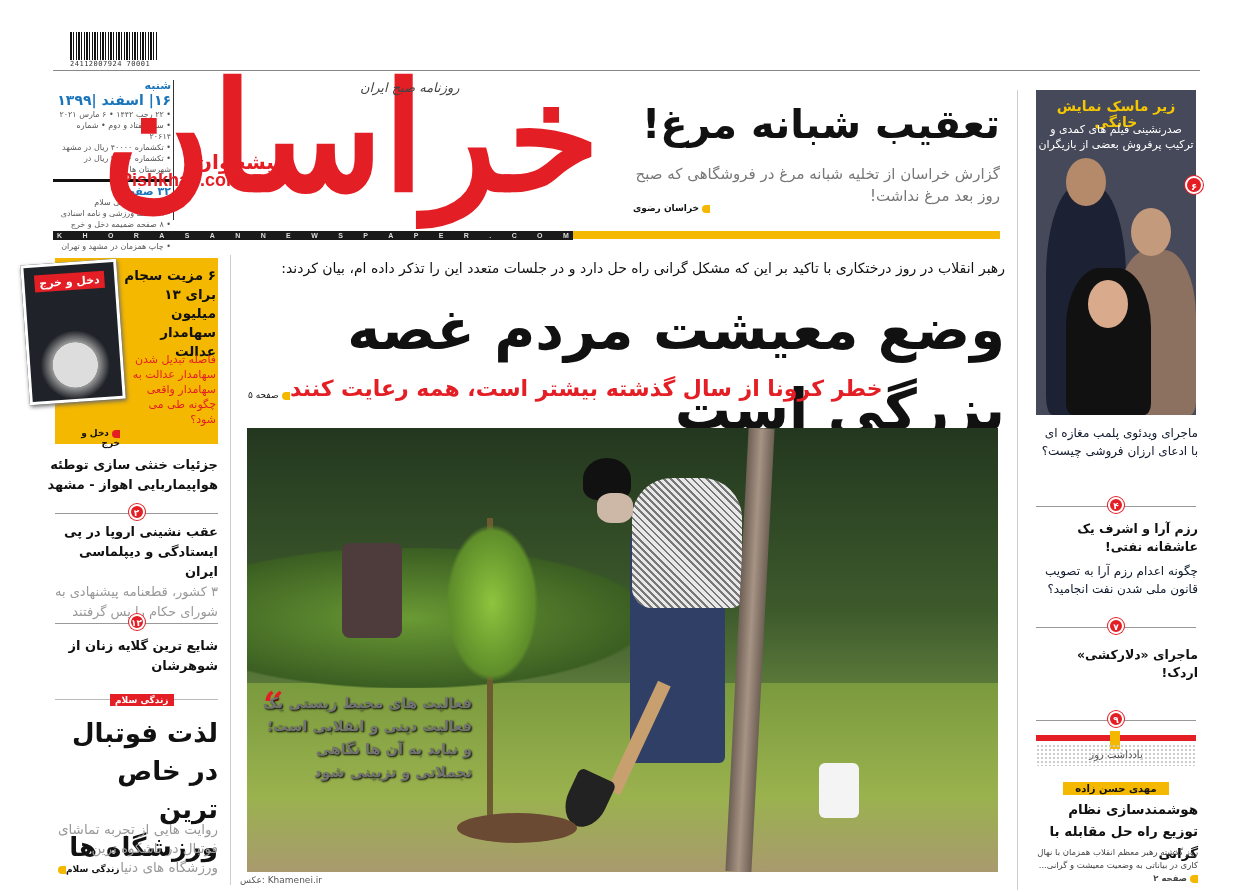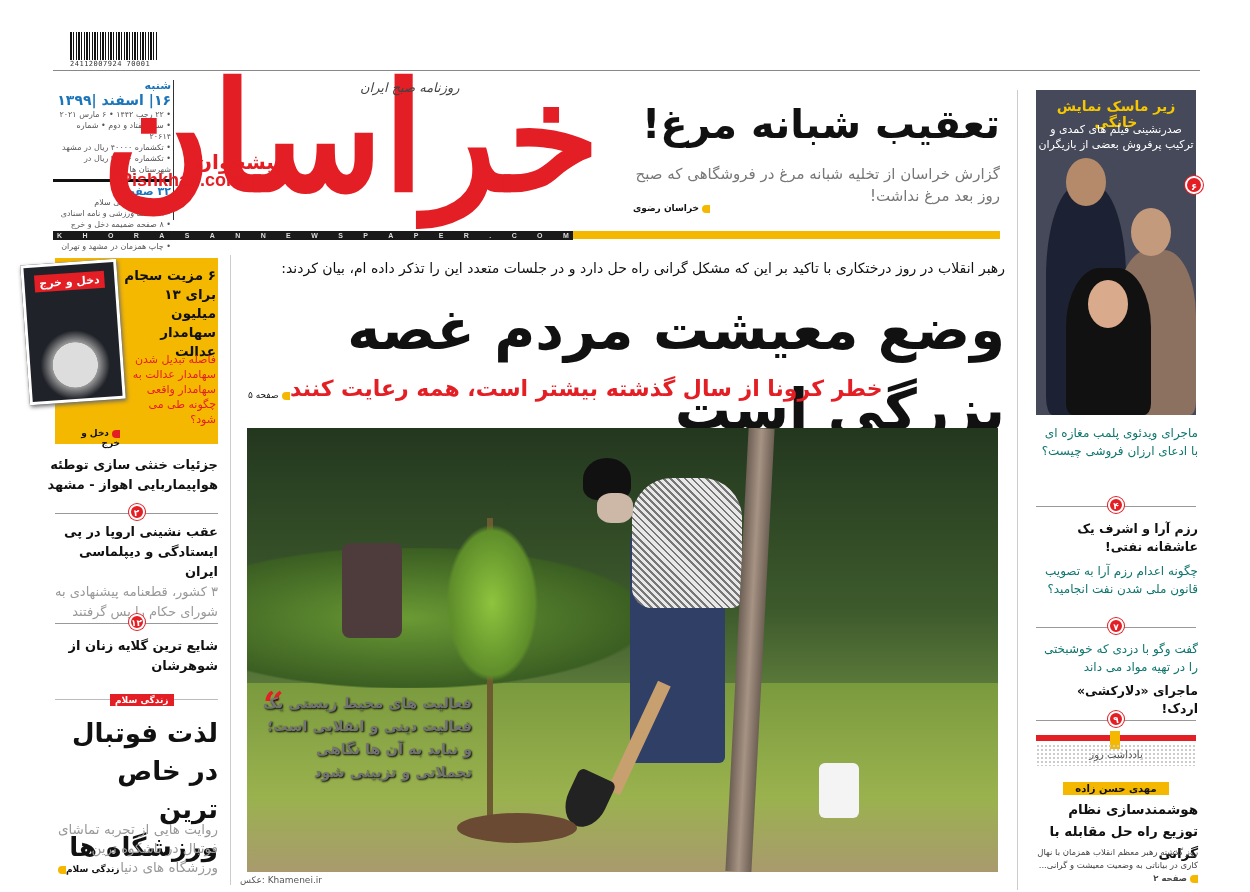--- a/index.html
+++ b/index.html
@@ -26,21 +26,21 @@
 .src{font-size:9px;color:#111;font-weight:bold}
 .chev{display:inline-block;width:8px;height:8px;background:#f5b800;border-radius:50% 0 0 50%;margin-left:3px;vertical-align:middle}
 .rborder{left:1017px;top:90px;width:1px;height:800px;background:#ccc}
 .promo{left:1036px;top:90px;width:160px;height:325px;background:#45495a}
 .promo-title{left:1036px;top:98px;width:160px;font-size:14px;font-weight:bold;color:#f5c700;text-align:center}
 .promo-sub{left:1036px;top:122px;width:160px;font-size:11px;color:#fff;text-align:center;line-height:15px}
 .badge{width:18px;height:18px;border-radius:50%;background:#e31e24;color:#fff;font-size:10px;font-weight:bold;text-align:center;line-height:18px;border:2px solid #fff;box-shadow:0 0 0 1px #e31e24}
 .person{position:absolute;border-radius:40% 40% 8% 8%}
 .rcol{left:1040px;width:158px;font-size:12px;line-height:18px}
 .rcol h4{font-size:12.5px;font-weight:bold;color:#111}
-.rcol p{font-size:12px;color:#0f766e}
+.rcol p{font-size:12px;color:#0f172a}
 .rule{height:1px;background:#999;position:relative}
 .rule .badge{position:absolute;left:50%;top:-9px;transform:translateX(-50%);width:16px;height:16px;line-height:14px;font-size:9px}
 .kicker{left:245px;top:258px;width:760px;font-size:14px;font-weight:normal;line-height:20px}
 .mainhl{left:245px;top:290px;width:760px;font-size:56px;font-weight:bold;line-height:80px;letter-spacing:-1px}
 .redsub{left:290px;top:372px;width:610px;font-size:22px;color:#e31e24;font-weight:bold;text-align:center;line-height:34px}
 .pgref{left:248px;top:390px;font-size:9px}
 .photo{left:247px;top:428px;width:751px;height:444px;background:#3a5a2e;overflow:hidden}
 .quote{left:262px;top:692px;width:210px;color:#737373;font-size:14.5px;font-weight:bold;line-height:23px;text-shadow:1px 1px 2px #000}
 .qmark{left:263px;top:683px;color:#e31e24;font-size:36px;font-weight:bold;font-family:"DejaVu Serif",serif}
 .credit{left:240px;top:875px;font-size:9px;color:#555}
@@ -142,21 +142,20 @@
 
 <div class="abs rcol rtl" style="top:520px">
   <h4>رزم آرا و اشرف یک عاشقانه نفتی!</h4>
   <p style="margin-top:6px">چگونه اعدام رزم آرا به تصویب قانون ملی شدن نفت انجامید؟</p>
 </div>
 <div class="abs rule" style="left:1036px;top:626px;width:160px">
     <div class="badge">۷</div>
   </div>
 
 <div class="abs rcol rtl" style="top:640px">
-  <p>گفت وگو با دزدی که خوشبختی را در تهیه مواد می داند</p>
   <h4 style="margin-top:6px">ماجرای «دلارکشی» اردک!</h4>
 </div>
 <div class="abs rule" style="left:1036px;top:718px;width:160px">
     <div class="badge">۹</div>
   </div>
 
 <div class="abs redbar"></div>
 <div class="abs yknob"></div>
 <div class="abs dots rtl" style="text-align:center">یادداشت روز</div>
 <div class="abs author"><span>مهدی حسن زاده</span></div>

